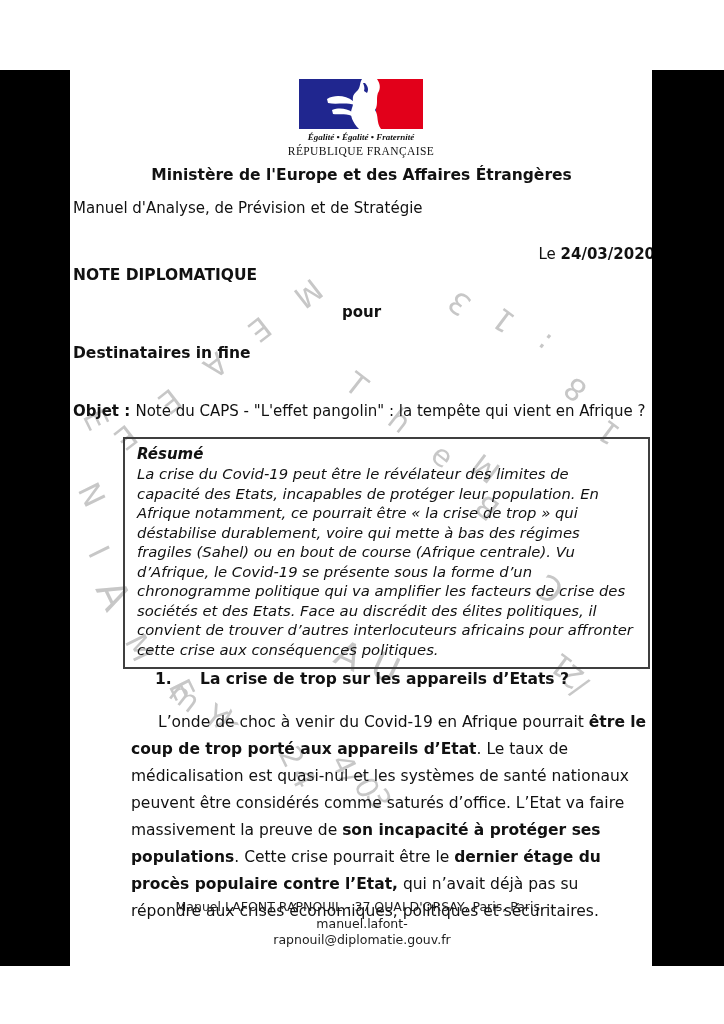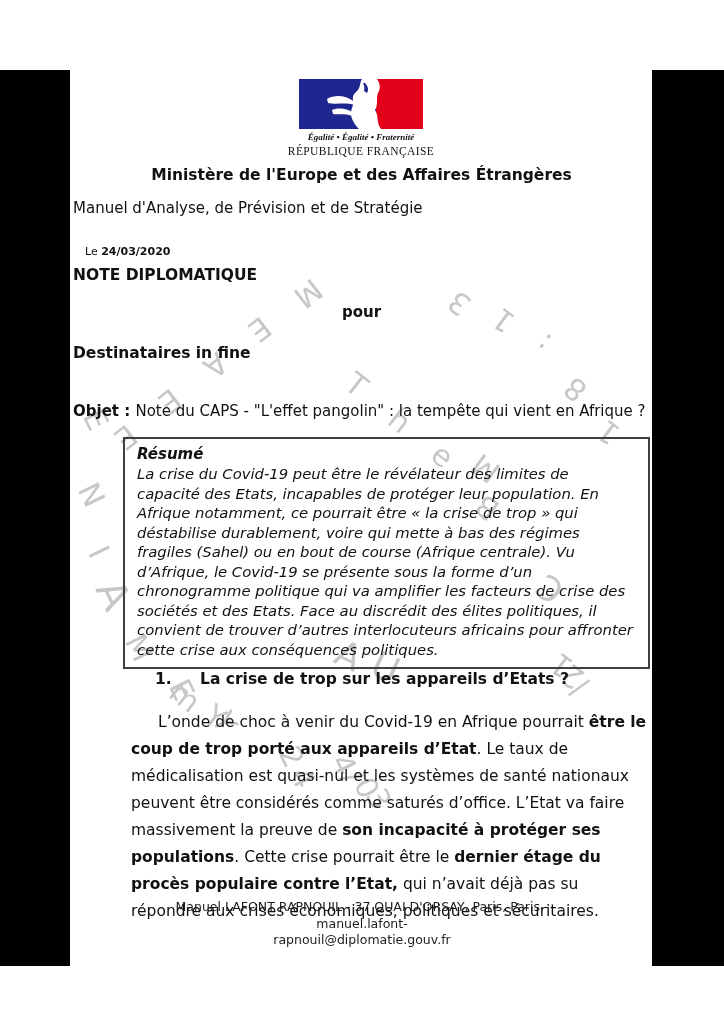--- a/index.html
+++ b/index.html
@@ -19,21 +19,21 @@
   
   #logo-block{left:299px;top:79px;width:124px;height:50px;}
   #logo-motto{left:269px;top:132px;width:184px;text-align:center;
     font-family:"Liberation Serif",serif;font-style:italic;font-weight:bold;font-size:9px;color:#111;}
   #logo-republic{left:269px;top:145px;width:184px;text-align:center;
     font-family:"Liberation Serif",serif;font-weight:normal;font-size:11.5px;letter-spacing:.4px;color:#111;}
   
   #ministry{left:73px;top:166px;width:577px;text-align:center;font-weight:bold;font-size:15.5px;}
   #org-line{left:73px;top:199px;width:577px;font-size:15px;}
   #ref-line{left:73px;top:219px;width:577px;font-size:15px;}
-  #date-line{left:85px;top:245px;width:577px;text-align:left;font-size:11px;}
+  #date-line{left:78px;top:245px;width:577px;text-align:right;font-size:15px;}
   
   #doc-type{left:73px;top:266px;width:577px;font-weight:bold;font-size:15.5px;}
   #doc-pour{left:73px;top:303px;width:577px;text-align:center;font-weight:bold;font-size:15px;}
   #doc-dest{left:73px;top:344px;width:577px;text-align:left;font-weight:bold;font-size:15.5px;}
   #objet-line{left:73px;top:402px;width:579px;font-size:15px;}
   
   #resume-box{left:123px;top:437px;width:527px;border:2px solid #3f3f3f;
     padding:6px 12px 8px 12px;box-sizing:border-box;background:transparent;}
   #resume-title{font-weight:bold;font-style:italic;font-size:15px;margin:0 0 1px 0;}
   #resume-text{font-style:italic;font-size:14.8px;line-height:19.5px;margin:0;}

